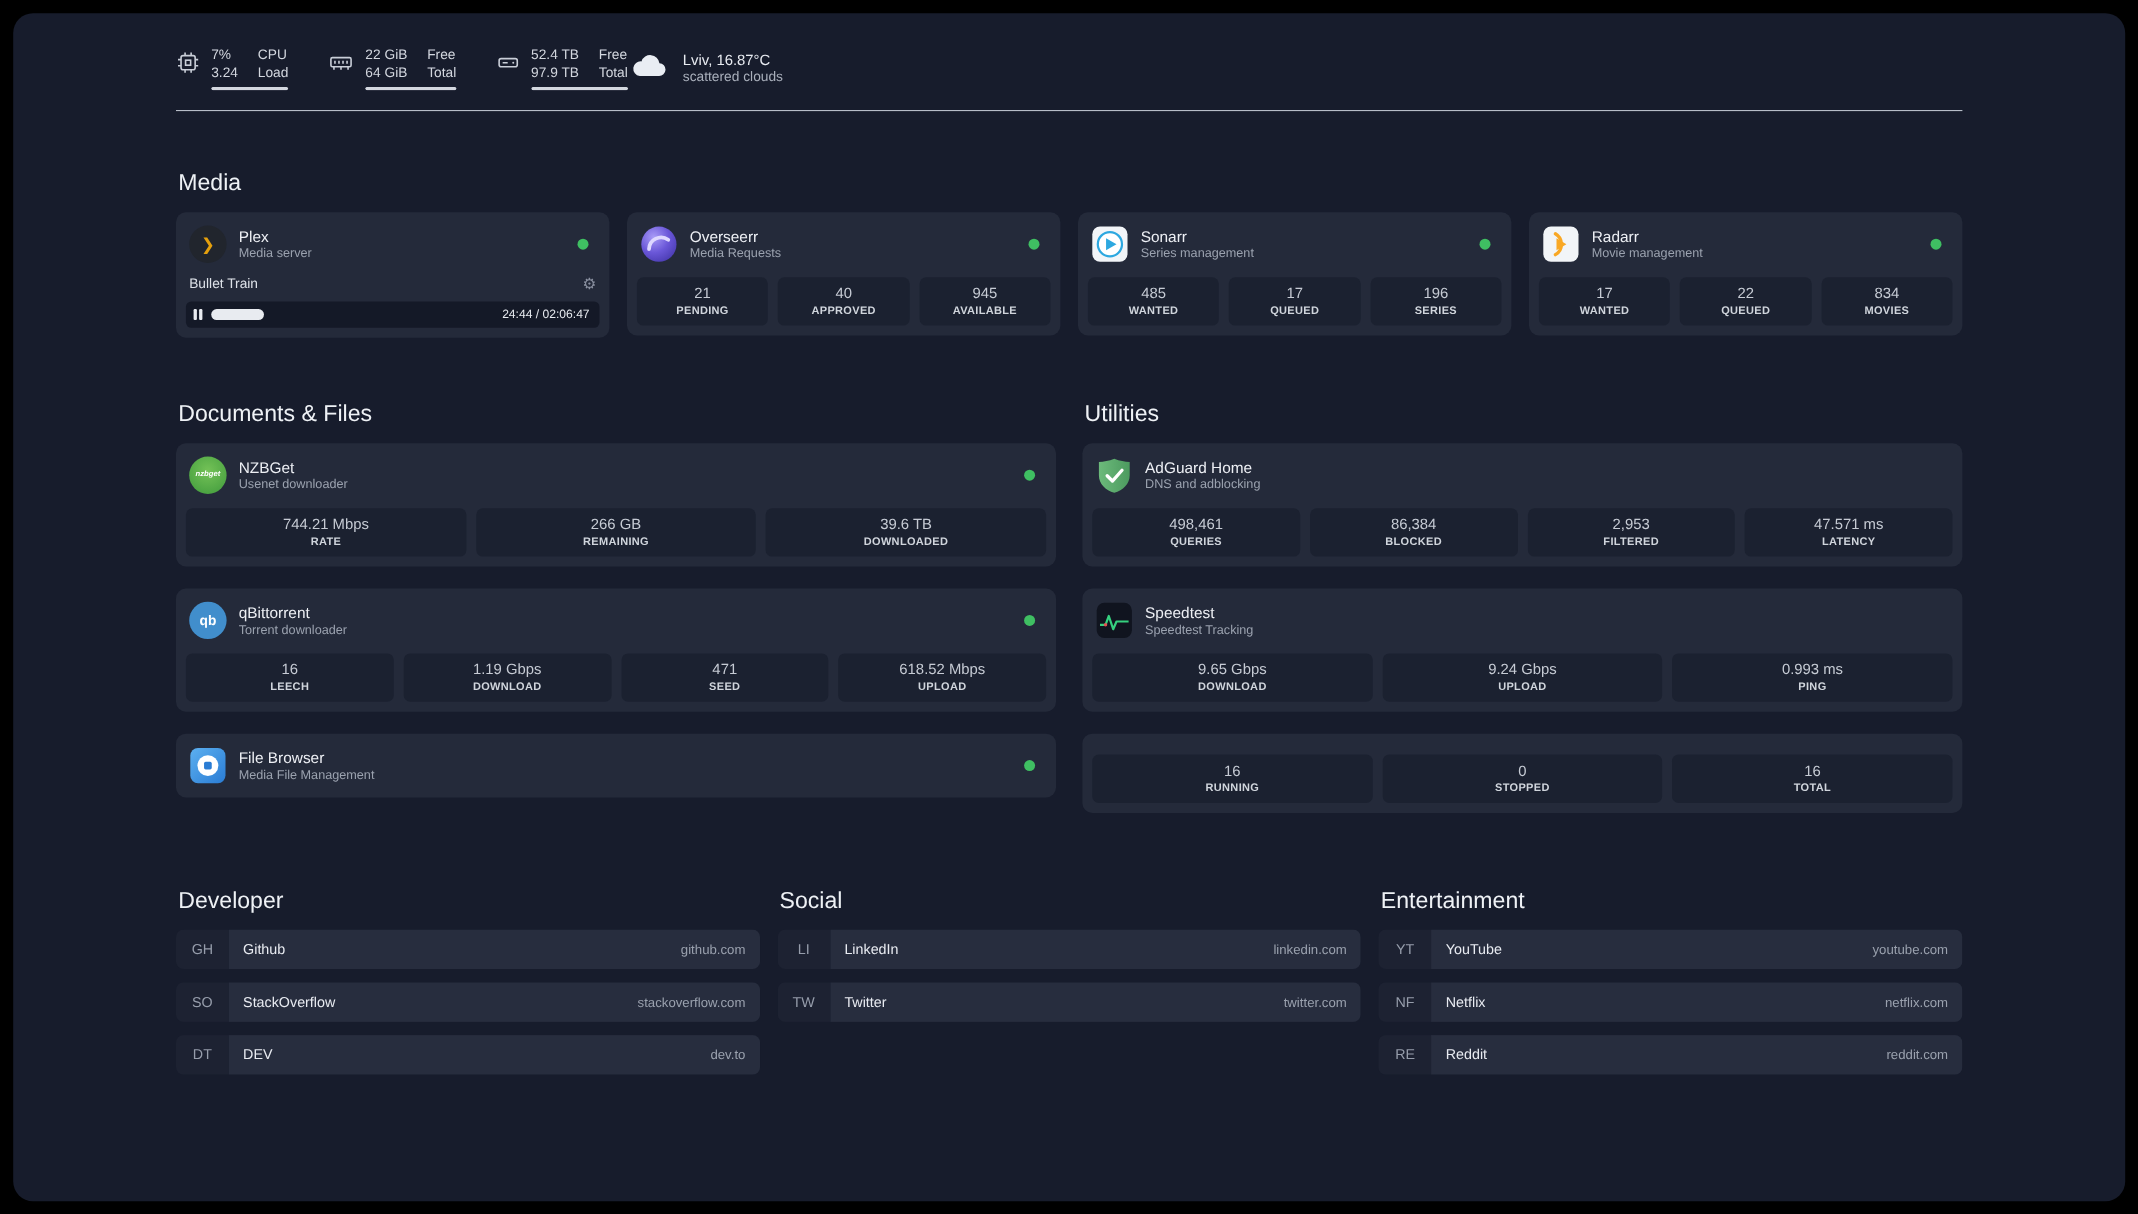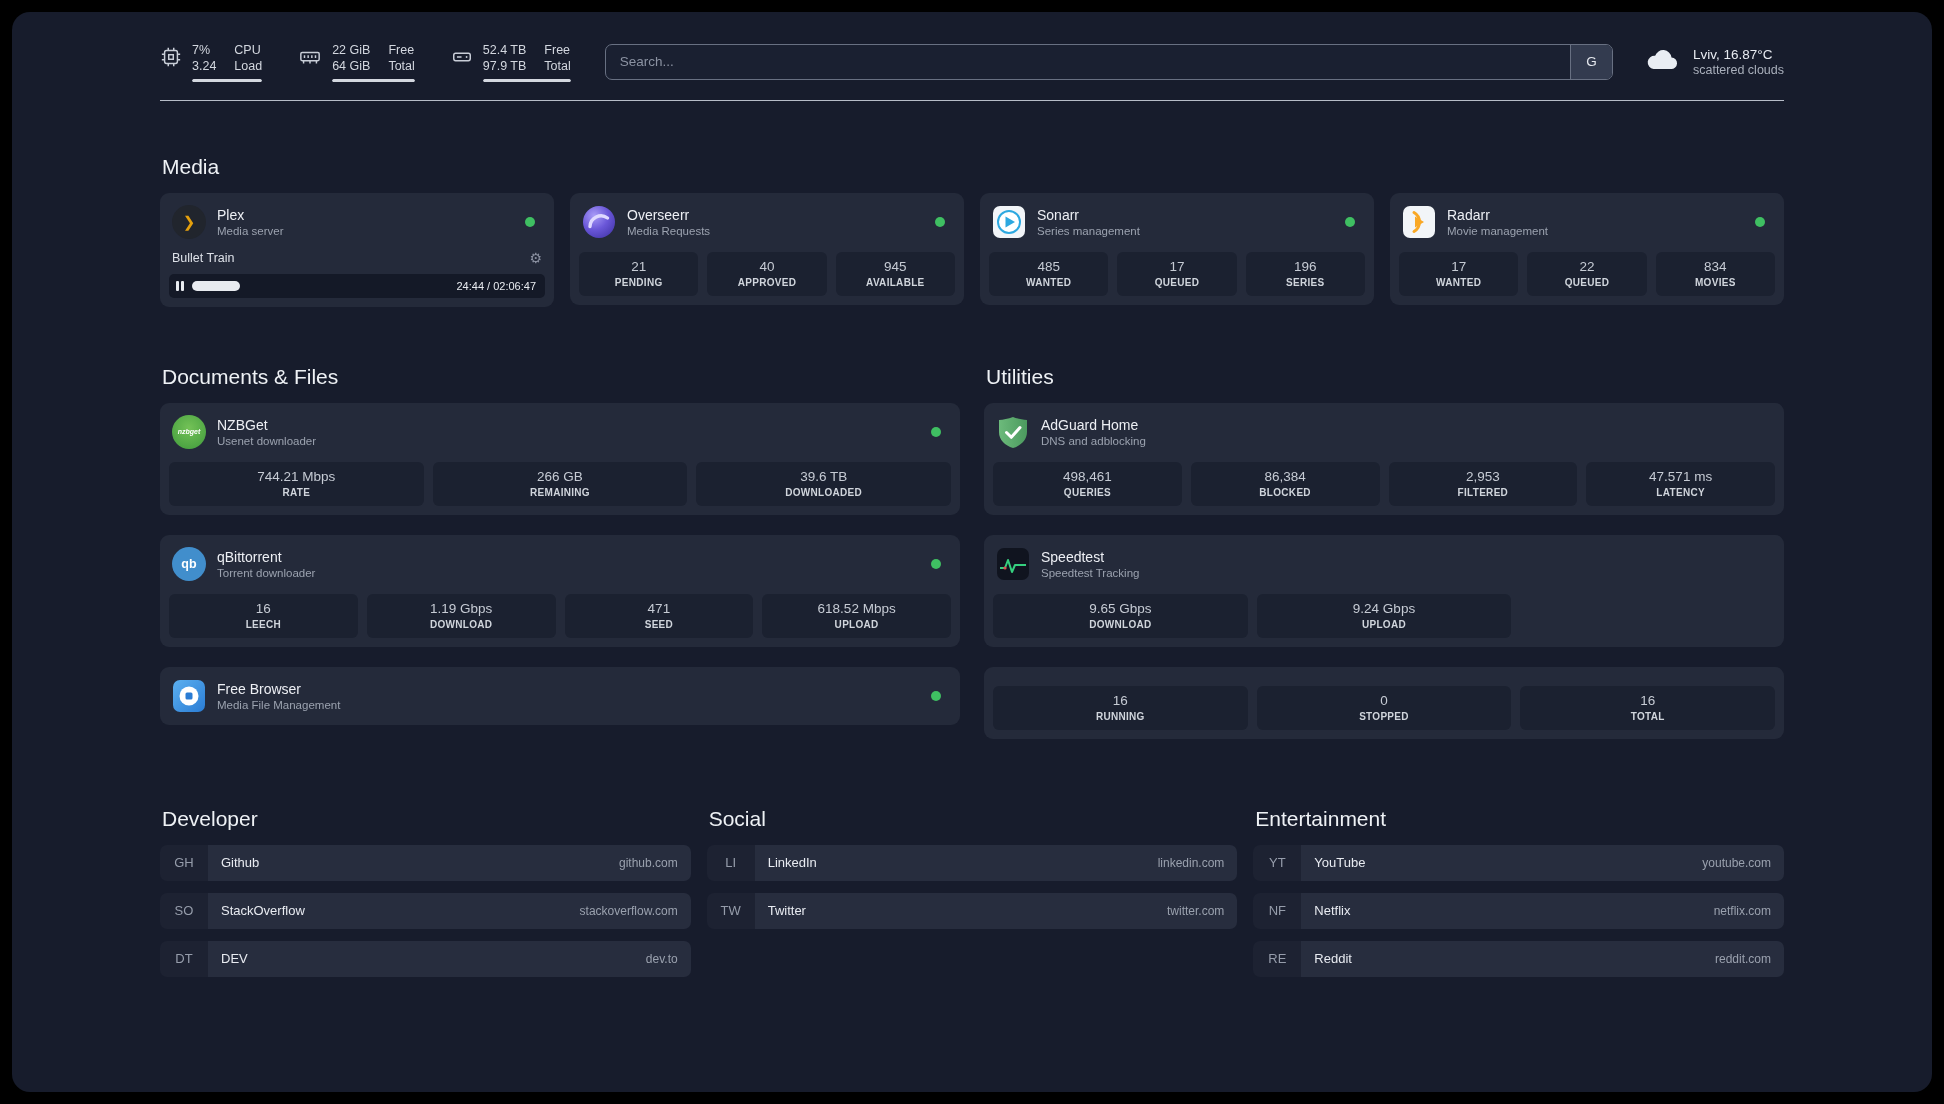--- a/index.html
+++ b/index.html
@@ -134,24 +134,20 @@
           <span>Free</span>
           <span class="v">97.9 TB</span>
           <span>Total</span>
           <span class="res-bar">
                   <i style="width:100%"></i>
                 </span>
         </div>
       </div>
     </div>
 
-    <div class="search-wrap">
-      <input class="search-input" type="text" placeholder="Search..." style="">
-      <span class="search-btn">G</span>
-    </div>
 
     <div class="weather">
       <span>
         <svg width="38" height="27" viewBox="0 0 36 24">
           <path d="M10 21h16.5a5.5 5.5 0 0 0 .5-11A8 8 0 0 0 11.5 8.5 5.8 5.8 0 0 0 10 21z" fill="#e9edf3"></path>
         </svg>
       </span>
       <div class="weather-text">
         <div>Lviv, 16.87°C</div>
         <div>scattered clouds</div>
@@ -364,21 +360,21 @@
                   <stop offset="0%" stop-color="#5cb0f0"></stop>
                           <stop offset="100%" stop-color="#2a7cd4"></stop>
                 </linearGradient>
                       </defs>
                 <rect x="1" y="1" width="32" height="32" rx="7" fill="url(#fbg)"></rect>
                 <circle cx="17" cy="17" r="9.5" fill="#ffffff"></circle>
                 <rect x="13.5" y="13.5" width="7" height="7" rx="1.5" fill="#2a7cd4"></rect>
               </svg>
             </span>
             <span class="svc-text">
-              <span class="svc-name">Free Browser</span>
+              <span class="svc-name">File Browser</span>
               <span class="svc-sub">Media File Management</span>
             </span>
             <span class="dot"></span>
           </div>
         </div>
       </div>
     </div>
 
     <div class="col">
       <h2 class="section-title">Utilities</h2>
@@ -439,20 +435,24 @@
           </div>
           <div class="stats cols-3">
             <div class="stat">
               <div class="stat-value">9.65 Gbps</div>
               <div class="stat-label">DOWNLOAD</div>
             </div>
             <div class="stat">
               <div class="stat-value">9.24 Gbps</div>
               <div class="stat-label">UPLOAD</div>
             </div>
+            <div class="stat">
+              <div class="stat-value">0.993 ms</div>
+              <div class="stat-label">PING</div>
+            </div>
           </div>
         </div>
 
         <div class="card">
           <div class="stats cols-3">
             <div class="stat">
               <div class="stat-value">16</div>
               <div class="stat-label">RUNNING</div>
             </div>
             <div class="stat">

